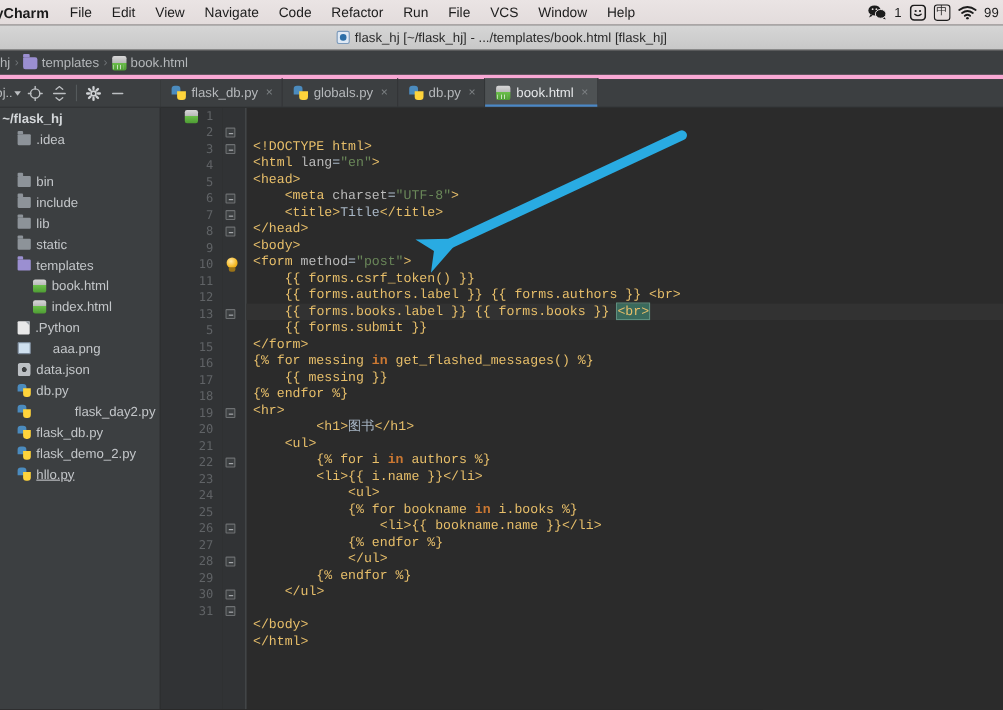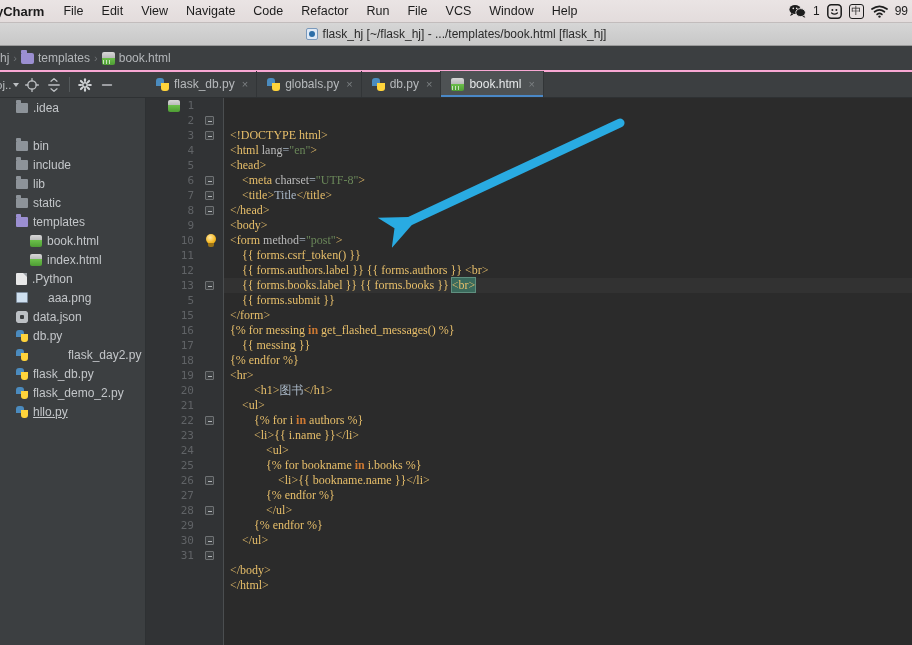--- a/index.html
+++ b/index.html
@@ -51,21 +51,21 @@
     display:flex;align-items:center;justify-content:center;
   }
   .titlebar .tbicon i {
     display:block;width:6px;height:6px;border-radius:50%;background:#2c6ea8;
   }
   .titlebar .ttext { font-size: 12px; color: #2a2a2a; }
 
   
   .breadcrumbbar {
     position: absolute; top: 46px; left: 0; width: 912px; height: 26px;
-    background: #3c3f41; border-bottom: 2px solid #f9a8d4;
+    background: #3c3f41; border-bottom: 4px solid #f9a8d4;
     display: flex; align-items: center; padding-left: 0px;
   }
   .crumb { display: flex; align-items: center; gap: 4px; font-size: 12px; color: #b4b7ba; }
   .crumb-sep { color: #6f7376; font-size: 11px; padding: 0 4px; }
   .ic-folder {
     width: 13px; height: 11px; border-radius: 1px 2px 2px 2px; position: relative;
     background: #9b8fd1;
   }
   .ic-folder::before {
     content:''; position:absolute; top:-3px; left:0; width:6px; height:3px;
@@ -192,21 +192,21 @@
   }
   .fold {
     position: absolute; left: 3px; width: 9px; height: 9px;
     border: 1px solid #6e7173; background: #3c3f41; border-radius: 1px;
   }
   .fold::after {
     content:''; position:absolute; left:1.5px; top:3.5px; width:4px; height:1px; background:#b0b3b6;
   }
   .code {
     position: absolute; top: 0; left: 78px; width: 688px; height: 547px;
-    font-family: Liberation Serif, serif; font-size: 12px;
+    font-family: Liberation Mono, monospace; font-size: 12px;
     color: #a9b7c6; white-space: pre;
   }
   .cline { height: 15px; line-height: 15px; padding-left: 6px; }
   .cline.current { background: #323232; }
   .t-tag   { color: #e8bf6a; }
   .t-attr  { color: #bababa; }
   .t-val   { color: #6a8759; }
   .t-txt   { color: #a9b7c6; }
   .t-jinja { color: #e8bf6a; }
   .t-kw    { color: #cc7832; font-weight: bold; }
@@ -367,20 +367,23 @@
     </div>
     <div class="tab active">
       <span class="ic-html"></span>
       <span>book.html</span>
       <span class="x">×</span>
     </div>
   </div>
 
   <div class="sidebar">
     <div id="tree">
+        <div class="tree-row root" style="padding-left: 2px;">
+          <span>~/flask_hj</span>
+        </div>
         <div class="tree-row" style="padding-left: 16px;">
           <span class="ic-dir"></span>
           <span>.idea</span>
         </div>
         <div class="tree-row" style="padding-left: 16px; margin-top: 19px;">
           <span class="ic-dir"></span>
           <span>bin</span>
         </div>
         <div class="tree-row" style="padding-left: 16px;">
           <span class="ic-dir"></span>

